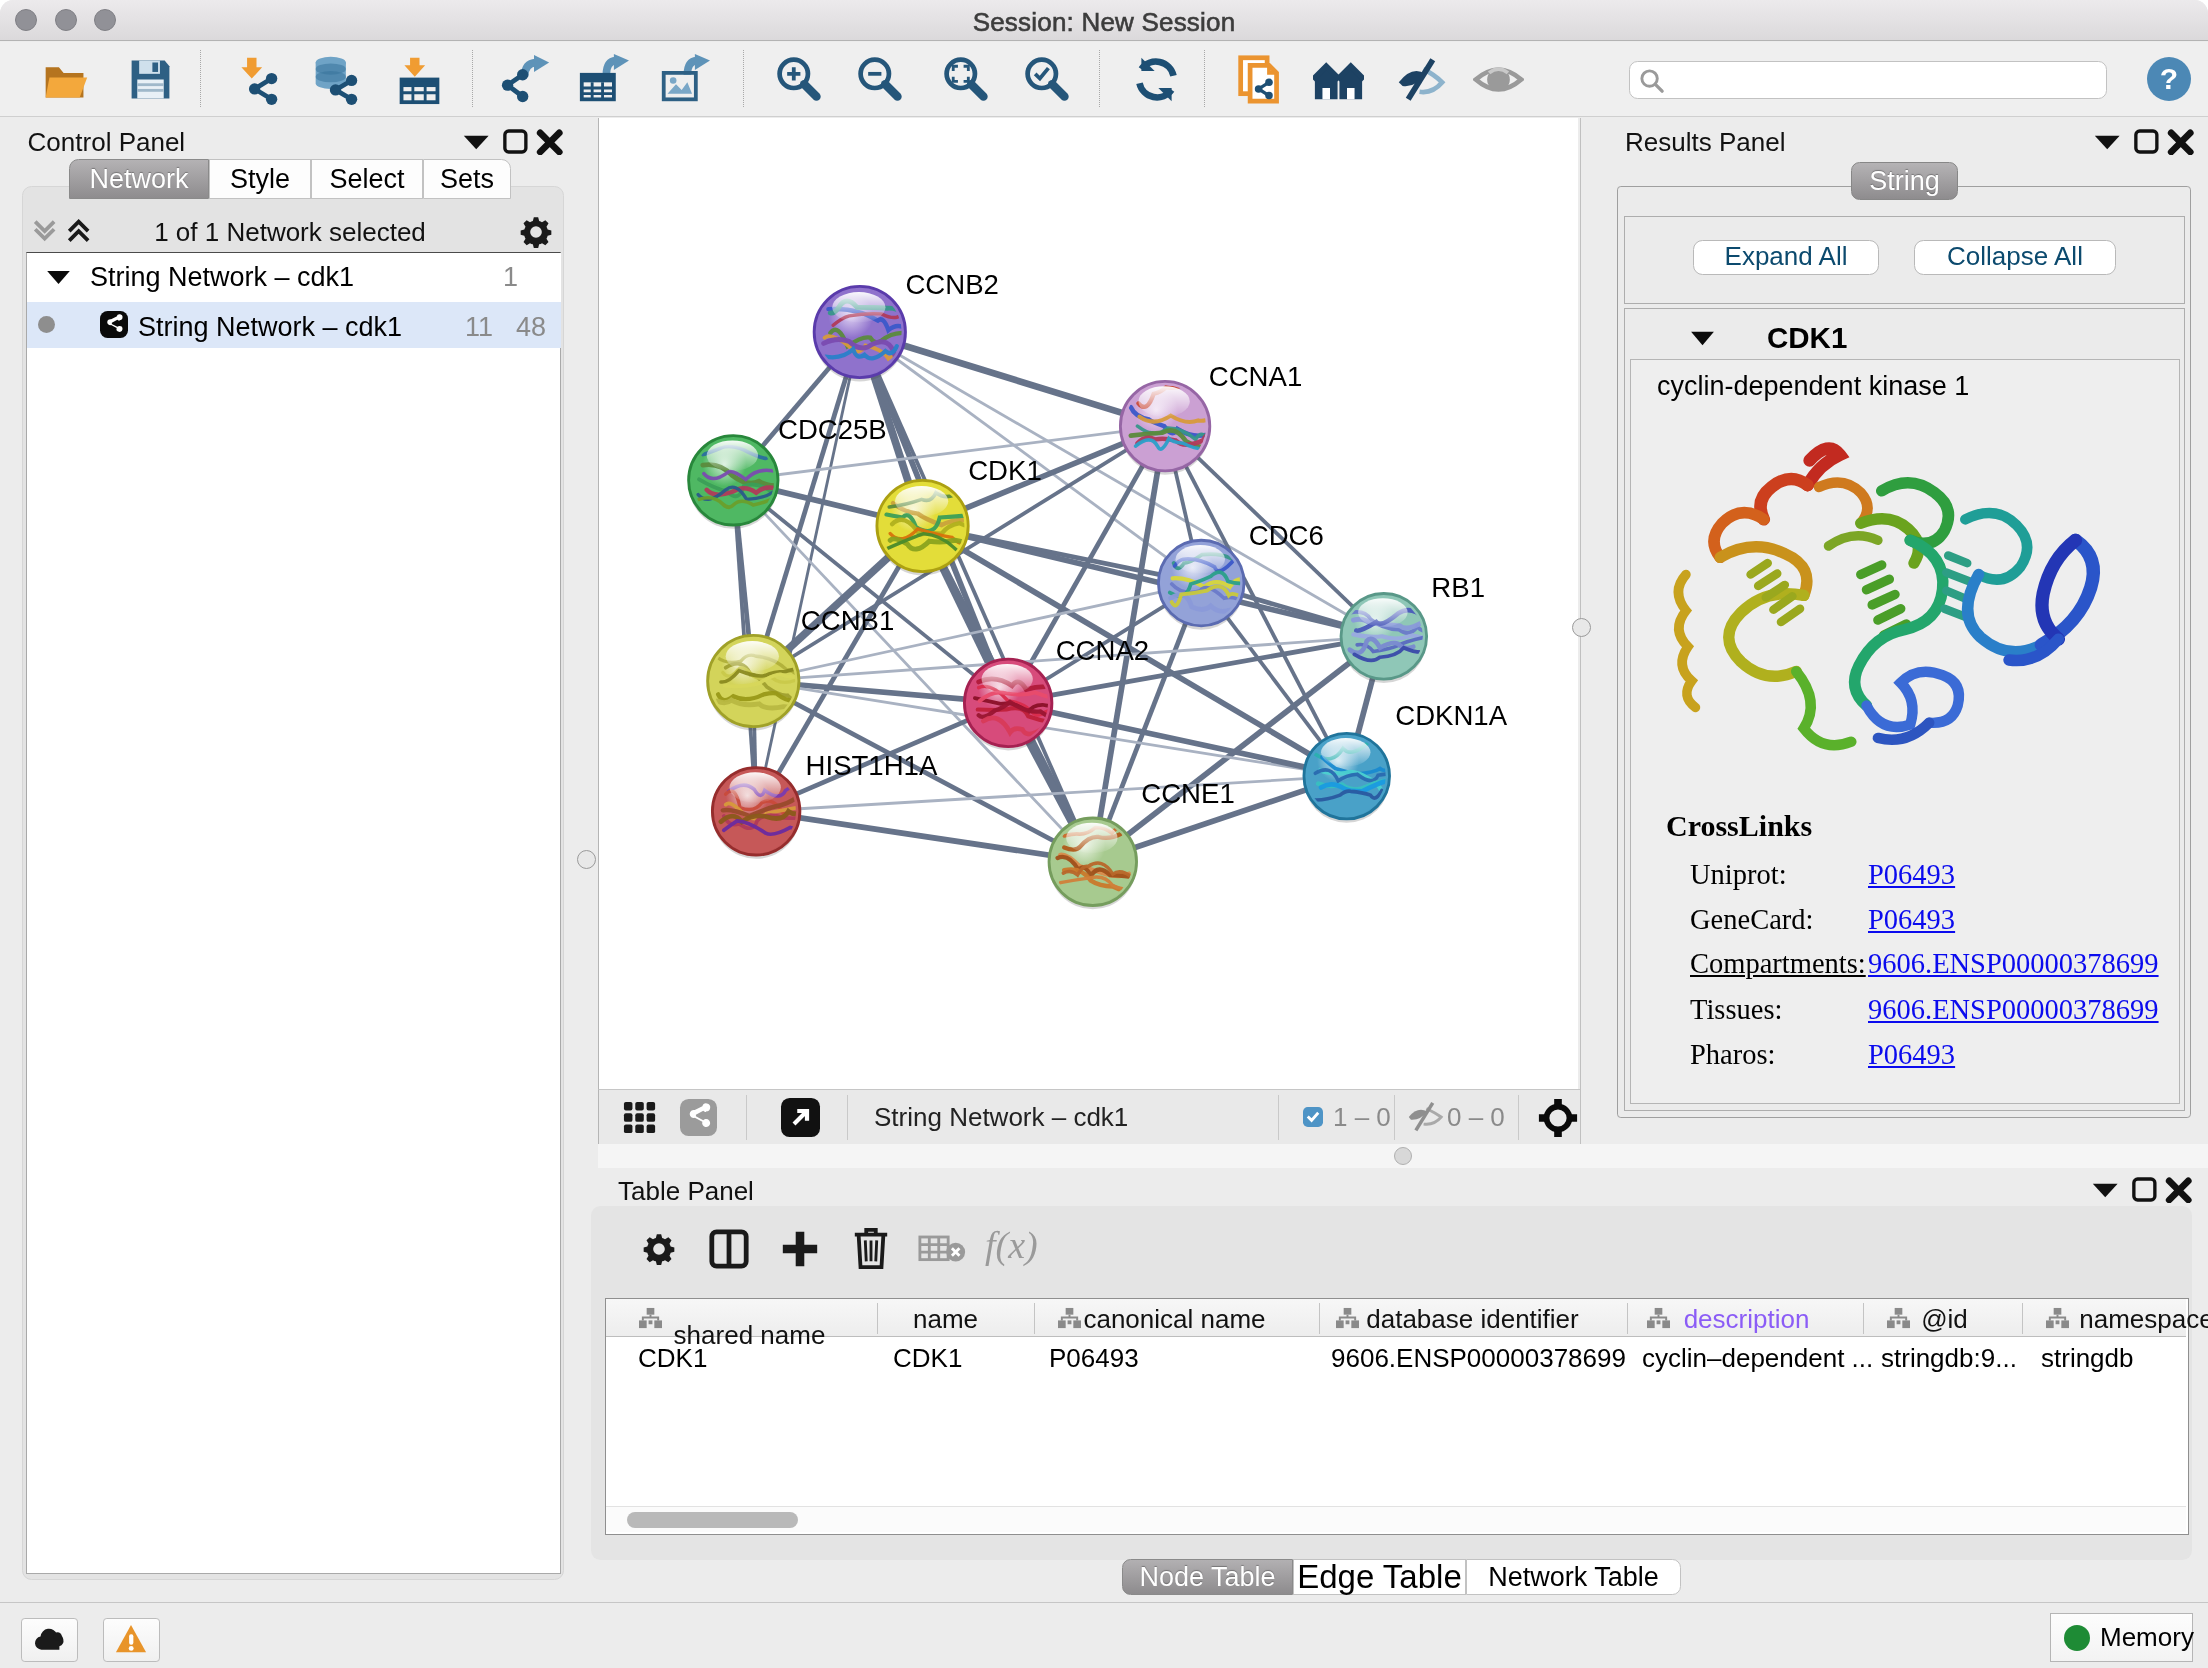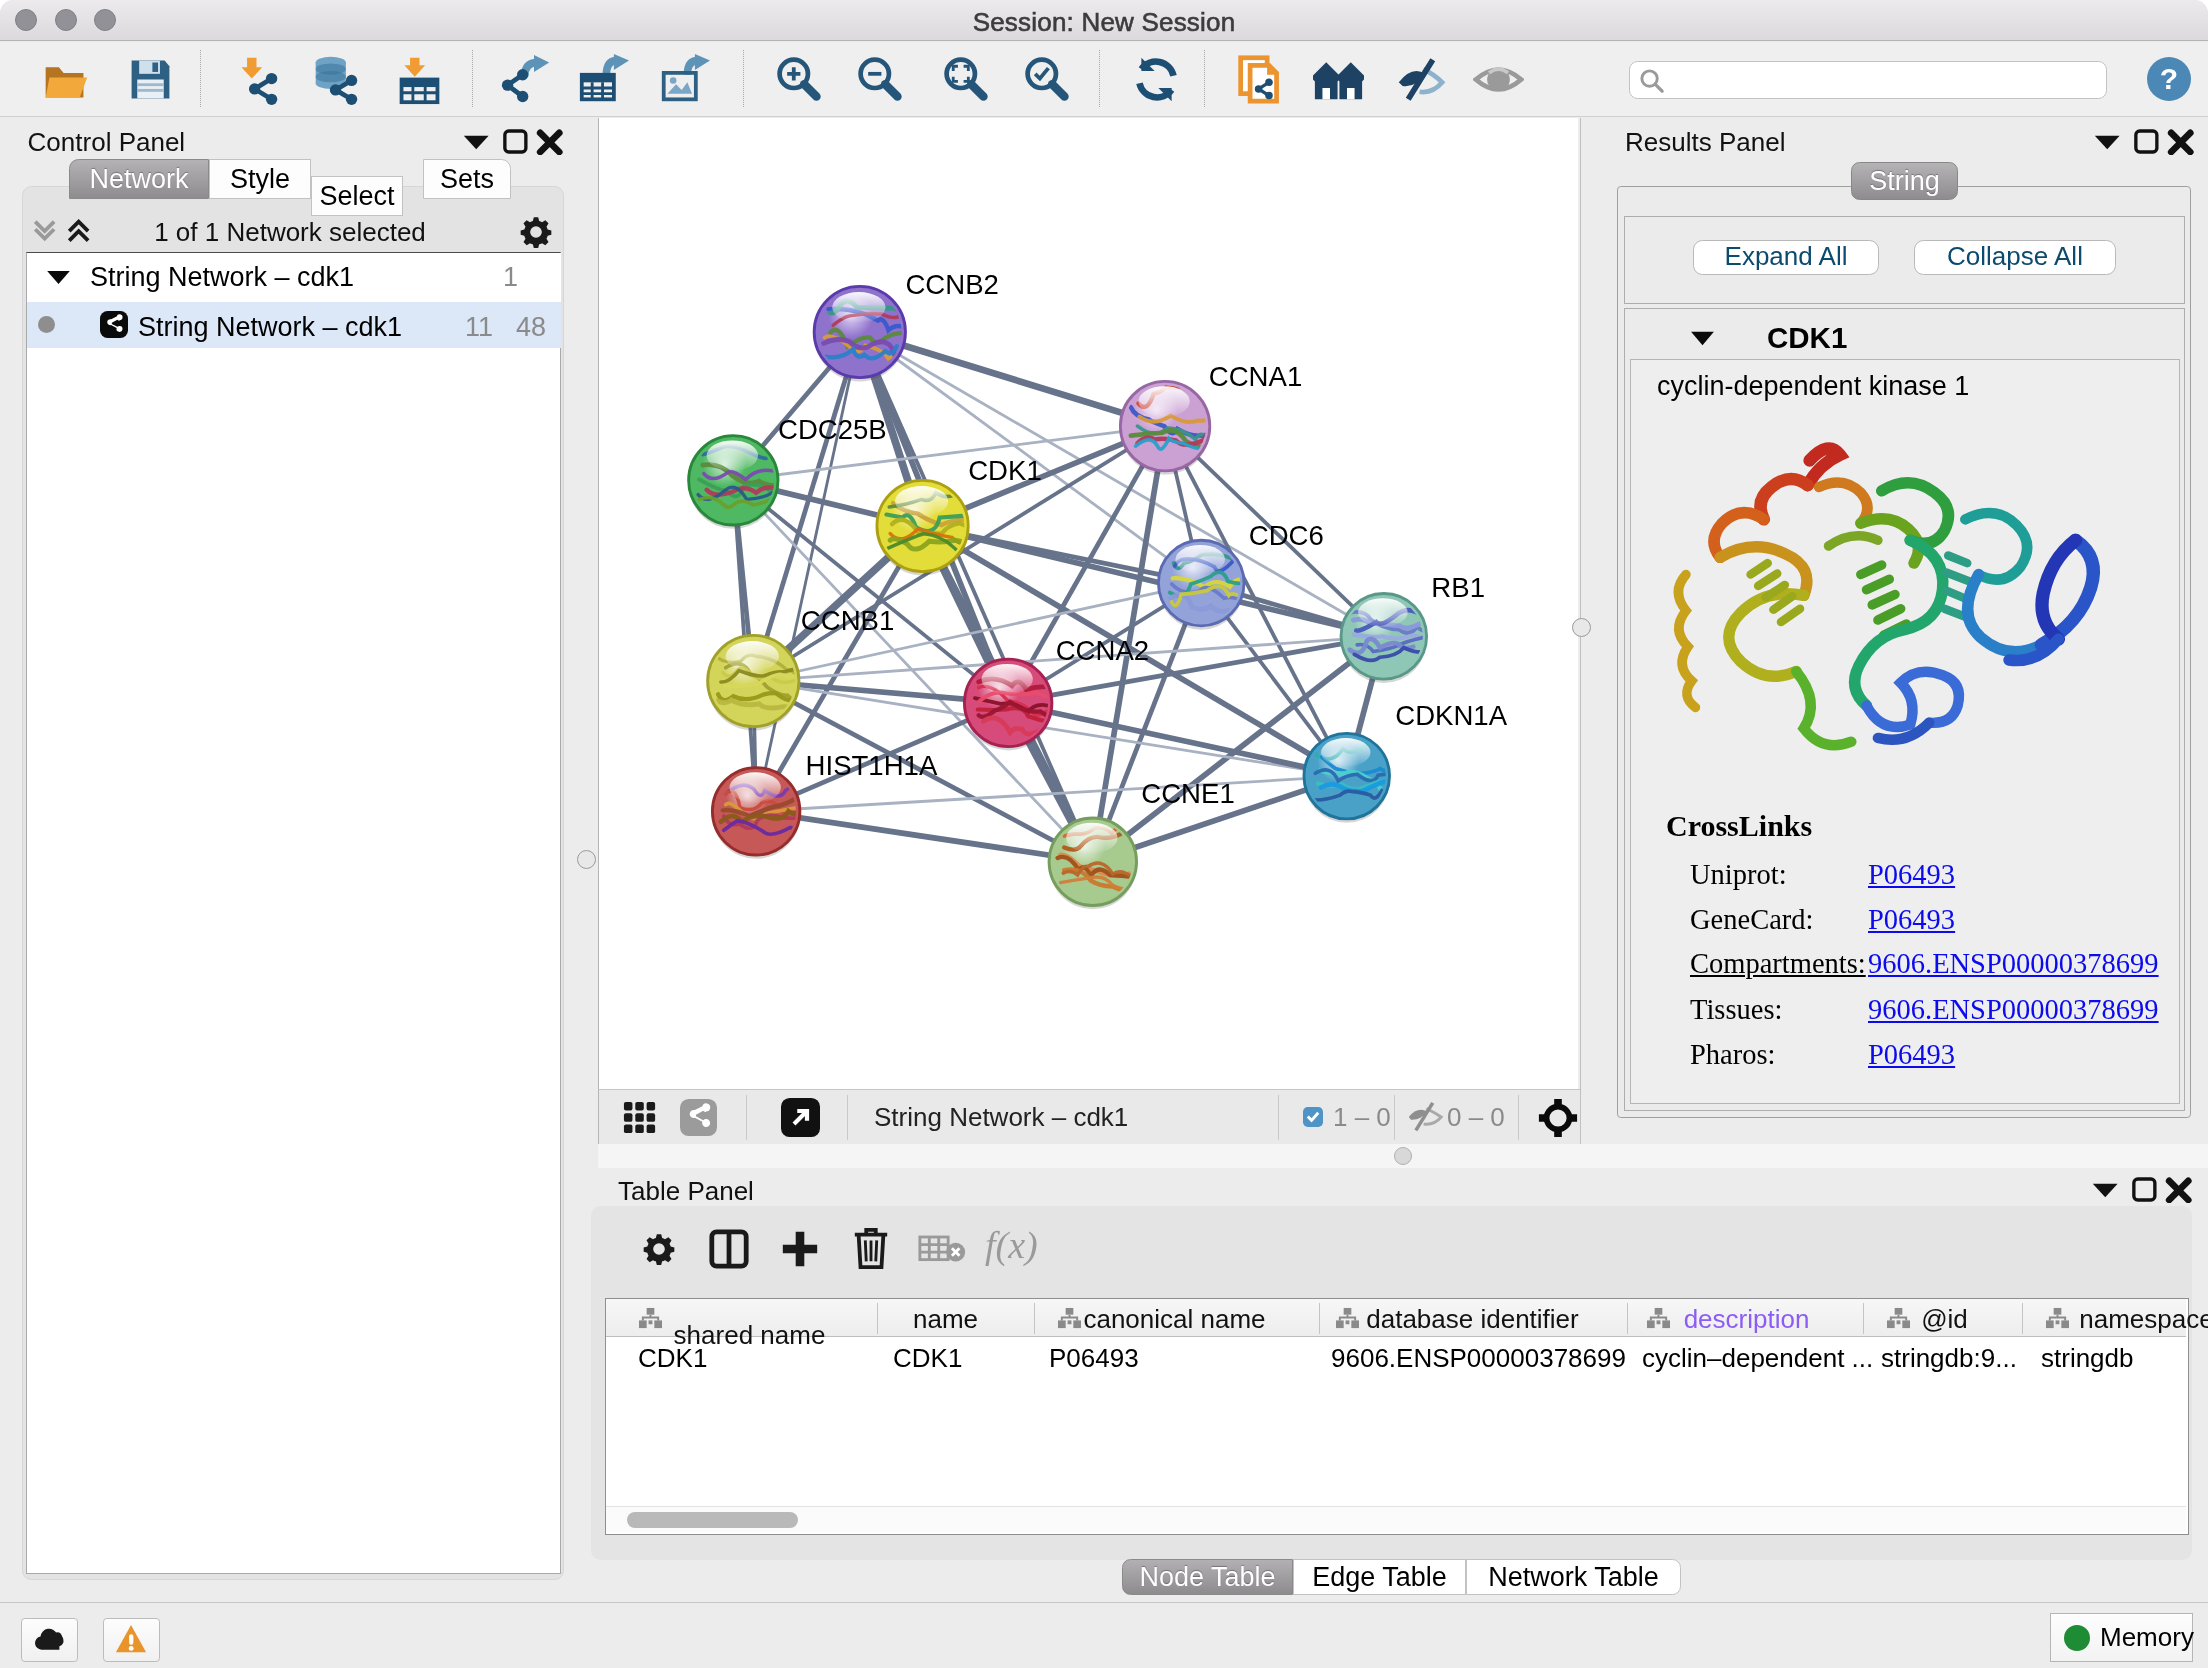--- a/index.html
+++ b/index.html
@@ -162,21 +162,21 @@
 <div class="abs" style="left:0;top:118px;width:597px;height:1484px;background:#ececec;">
   <div class="abs panelhead" style="left:27.6px;top:8.6px;">Control Panel</div>
   <svg class="abs" style="left:460px;top:9.5px;" width="105" height="27" viewBox="0 0 110 28">
     <path d="M4 8 L30 8 L17 22 Z" fill="#111"></path>
     <rect x="47" y="3" width="22" height="22" rx="4" fill="none" stroke="#111" stroke-width="3.5"></rect>
     <path d="M84 5 L104 25 M104 5 L84 25" stroke="#111" stroke-width="7" stroke-linecap="round"></path>
   </svg>
 
   <div class="tab tabsel" style="left:69px;top:41px;width:140px;border-radius:9.5px 0 0 0;">Network</div>
   <div class="tab" style="left:209px;top:41px;width:102px;">Style</div>
-  <div class="tab" style="left:311px;top:41px;width:92px;margin-top:17px;">Select</div>
+  <div class="tab" style="left:311px;top:41px;width:112px;">Select</div>
   <div class="tab" style="left:423px;top:41px;width:88px;border-radius:0 9.5px 0 0;">Sets</div>
 
   <div class="abs" style="left:22px;top:68px;width:542px;height:1394px;background:#e3e3e3;border-radius:9.5px;border:1px solid #d6d6d6;box-sizing:border-box;"></div>
 
   <svg class="abs" style="left:31px;top:98px;" width="67" height="34" viewBox="0 0 70 36">
     <path d="M4 6 L14 16 L24 6" fill="none" stroke="#9a9a9a" stroke-width="4"></path>
     <path d="M4 14 L14 24 L24 14" fill="none" stroke="#9a9a9a" stroke-width="4"></path>
     <path d="M40 16 L50 6 L60 16" fill="none" stroke="#1a1a1a" stroke-width="4"></path>
     <path d="M40 26 L50 16 L60 26" fill="none" stroke="#1a1a1a" stroke-width="4"></path>
   </svg>
@@ -743,21 +743,21 @@
     <div class="abs" style="left:1036px;top:44px;font-size:26px;color:#000;">cyclin–dependent ...</div>
     <div class="abs" style="left:1275px;top:44px;font-size:26px;color:#000;">stringdb:9...</div>
     <div class="abs" style="left:1435px;top:44px;font-size:26px;color:#000;">stringdb</div>
 
     <div class="abs" style="left:0;top:207px;width:1580px;height:26px;background:#fbfbfb;border-top:1px solid #e2e2e2;box-sizing:border-box;">
       <div class="abs" style="left:21px;top:4.8px;width:171px;height:16px;background:#b9b9b9;border-radius:8.6px;"></div>
     </div>
   </div>
 
   <div class="abs" style="left:544px;top:391px;width:171px;height:36px;background:linear-gradient(#b2b0b2,#8d8b8d);border:1px solid #8a8a8a;border-radius:8.6px 0 0 8.6px;box-sizing:border-box;color:#fff;font-size:27px;text-align:center;line-height:34px;text-shadow:0 -1px 1px rgba(0,0,0,.3);">Node Table</div>
-  <div class="abs" style="left:715px;top:391px;width:173px;height:36px;background:#fff;border:1px solid #c2c2c2;box-sizing:border-box;color:#000;font-size:27px;text-align:center;line-height:34px;">Edge Table</div>
+  <div class="abs" style="left:715px;top:391px;width:173px;height:36px;background:#fff;border:1px solid #c2c2c2;box-sizing:border-box;color:#000;font-size:33px;text-align:center;line-height:34px;">Edge Table</div>
   <div class="abs" style="left:888px;top:391px;width:215px;height:36px;background:#fff;border:1px solid #c2c2c2;border-radius:0 8.6px 8.6px 0;box-sizing:border-box;color:#000;font-size:27px;text-align:center;line-height:34px;">Network Table</div>
 </div>
 
 <div class="abs" style="left:0;top:1602px;width:2208px;height:67px;background:#ececec;border-top:1.9px solid #c6c6c6;box-sizing:border-box;">
   <div class="abs" style="left:21px;top:15px;width:57px;height:44px;background:linear-gradient(#fdfdfd,#f0f0f0);border:1.9px solid #bcbcbc;border-radius:3.8px;box-sizing:border-box;">
     <svg style="position:absolute;left:9.5px;top:5.7px;" width="34" height="28.5" viewBox="0 0 36 30">
       <path fill="#1a1a1a" d="M10 26 a7 7 0 0 1 -1-13.9 a9 9 0 0 1 17.4-2.3 a6.5 6.5 0 0 1 2.6 12.6 q.5-.1 0 .1 l0 3.5 Z"></path>
       <circle cx="27" cy="12" r="4.5" fill="#1a1a1a"></circle>
     </svg>
   </div>

